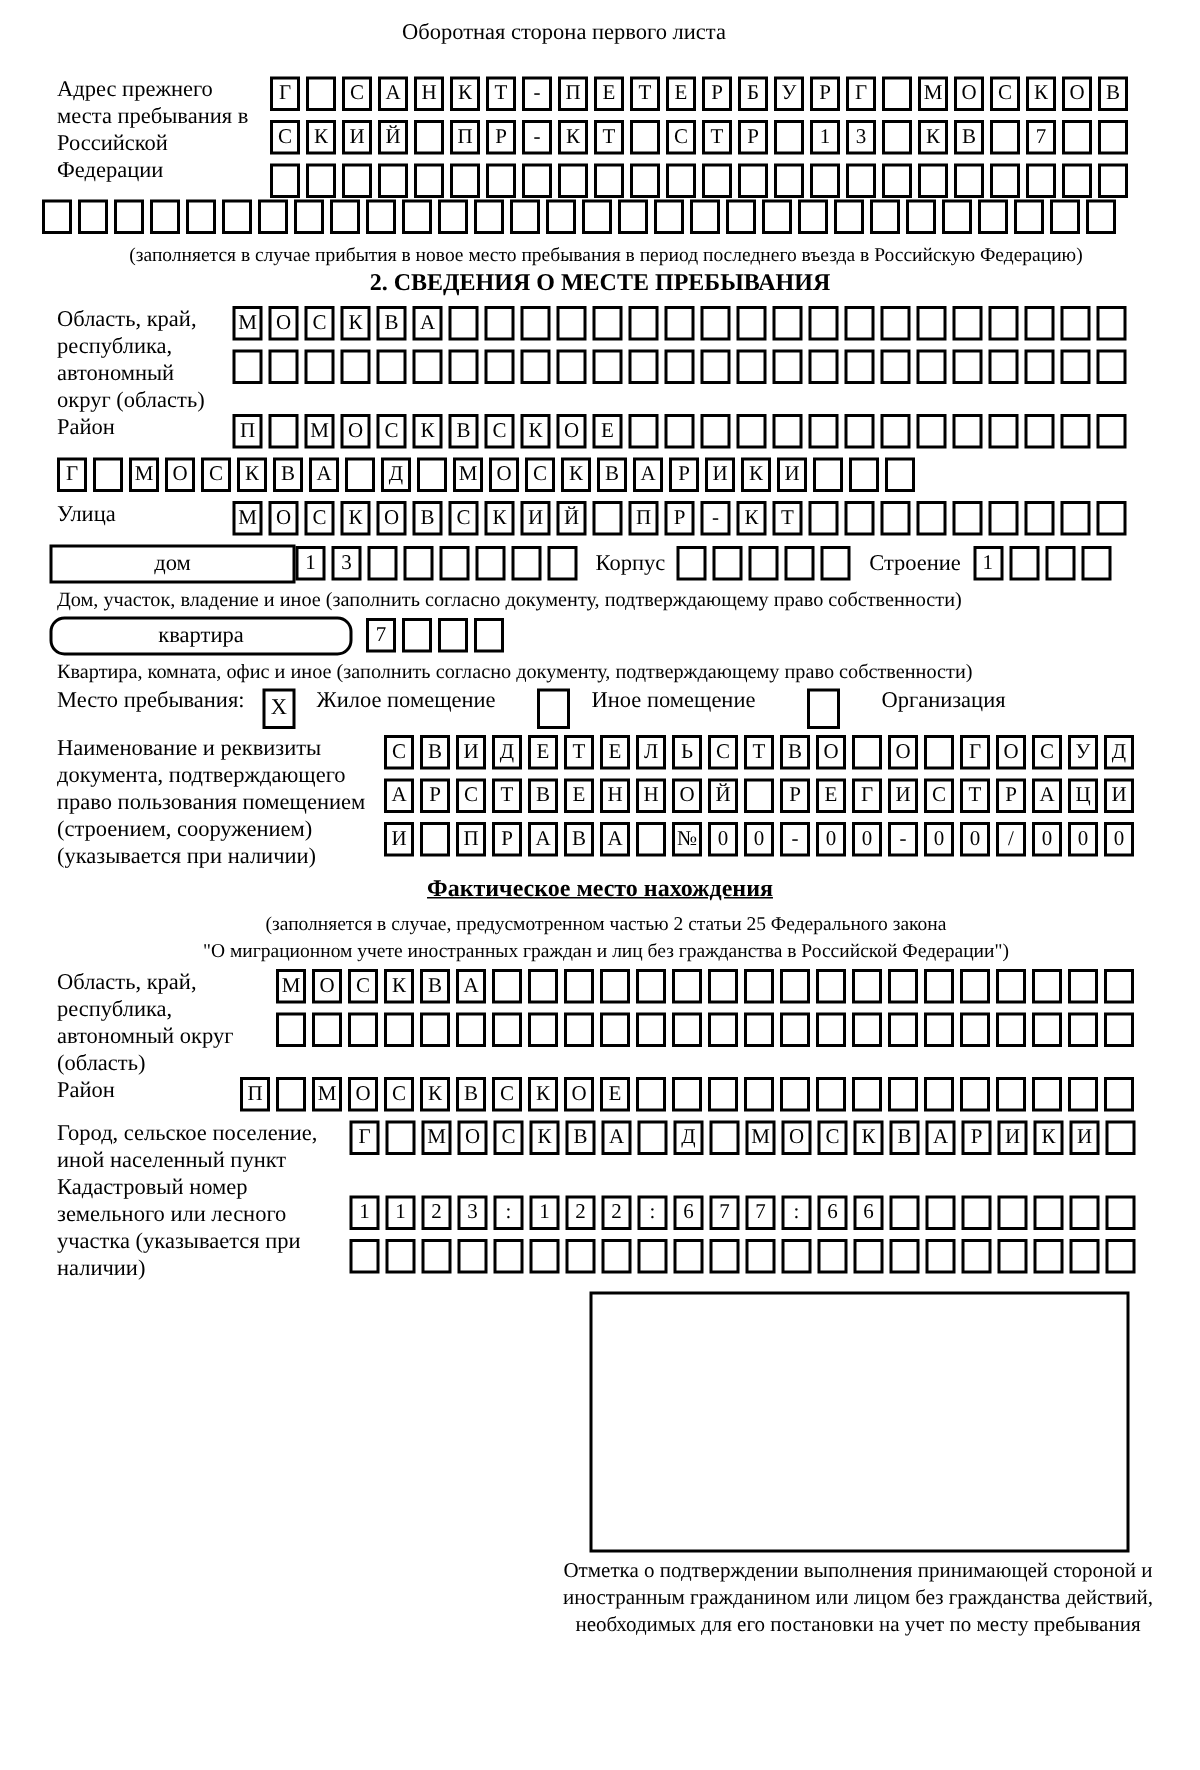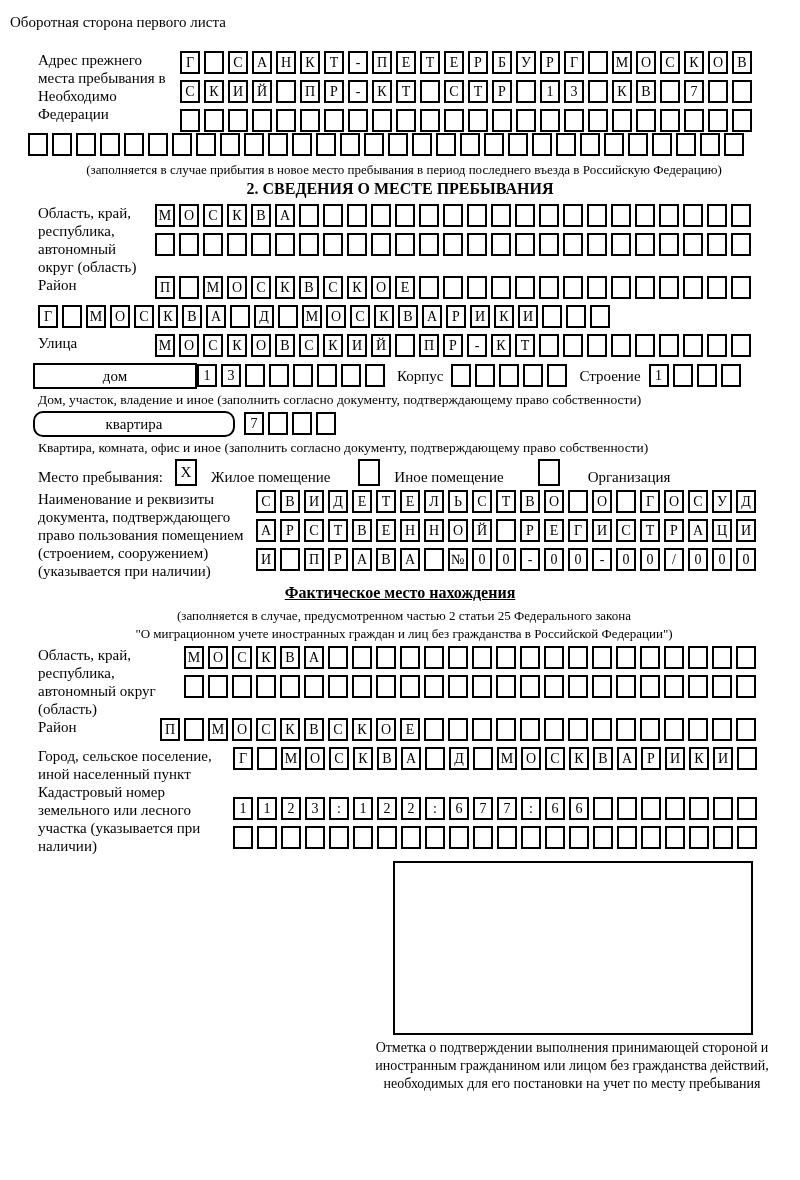--- a/index.html
+++ b/index.html
@@ -3,21 +3,21 @@
 <meta charset="utf-8">
 <style>
   html,body{margin:0;padding:0;background:#fff;}
   body{
     width:800px;height:1180px;overflow:hidden;color:#000;
     font-family:"Liberation Serif","DejaVu Serif",serif;
     position:relative;
   }
   .page{padding-top:14px;}
   .page-header{
-    text-align:left;padding-right:58px;font-size:15px;margin-left:10px;
+    text-align:center;padding-right:58px;font-size:15px;margin-left:10px;
   }
   
   .cell-row{display:flex;height:24px;margin-bottom:5px;}
   .cell{
     flex:0 0 20px;width:20px;height:23px;box-sizing:border-box;
     border:2px solid #000;margin-right:4px;
     display:inline-flex;align-items:center;justify-content:center;
     font-size:14px;line-height:1;
   }
   .field{display:flex;margin-left:38px;}
@@ -37,21 +37,21 @@
   
   .inline-row{display:flex;align-items:center;margin-left:33px;margin-bottom:4px;}
   .named-box{
     box-sizing:border-box;border:2px solid #000;height:26px;
     display:flex;align-items:center;justify-content:center;font-size:15px;
   }
   .house-box{width:164px;margin-right:0;}
   .apt-box{width:202px;margin-right:9px;border-radius:10px;}
   .inline-label{font-size:15px;margin:0 8px;}
   
-  .stay-row{display:flex;align-items:flex-end;margin-left:38px;margin-top:3px;margin-bottom:2px;}
+  .stay-row{display:flex;align-items:flex-start;margin-left:38px;margin-top:3px;margin-bottom:2px;}
   .stay-row .f-text{font-size:15px;}
   .cb{display:inline-flex;margin:0 14px 0 12px;}
   .cb .cell{flex:0 0 22px;width:22px;height:27px;margin-right:0;font-size:15px;}
   .doc-field{margin-top:4px;}
   .offset-grid{padding-top:14px;}
   
   .stamp-box{
     box-sizing:border-box;margin-left:393px;margin-top:6px;
     width:360px;height:174px;border:2px solid #000;
   }
@@ -62,21 +62,21 @@
   .mb0{margin-bottom:0;}
 </style>
 </head>
 <body>
 
 <div class="page">
 
   <div class="page-header">Оборотная сторона первого листа</div>
 
   <div class="field" style="margin-top:20px;">
-    <div class="f-label w142">Адрес прежнего места пребывания в Необходимо Федерации</div>
+    <div class="f-label w142">Адрес прежнего места пребывания в Российской Федерации</div>
     <div class="grid">
       <div class="cell-row">
           <span class="cell">Г</span>
           <span class="cell"></span>
           <span class="cell">С</span>
           <span class="cell">А</span>
           <span class="cell">Н</span>
           <span class="cell">К</span>
           <span class="cell">Т</span>
           <span class="cell">-</span>

